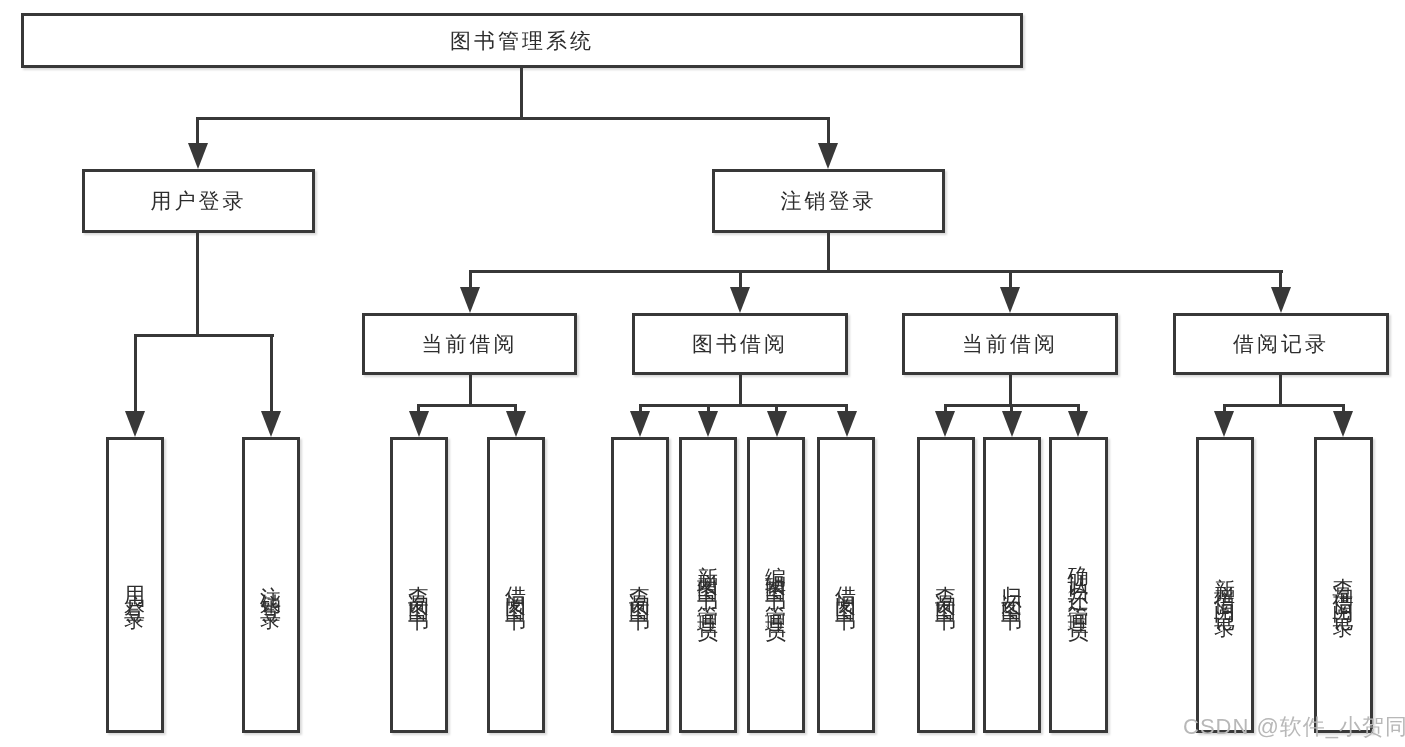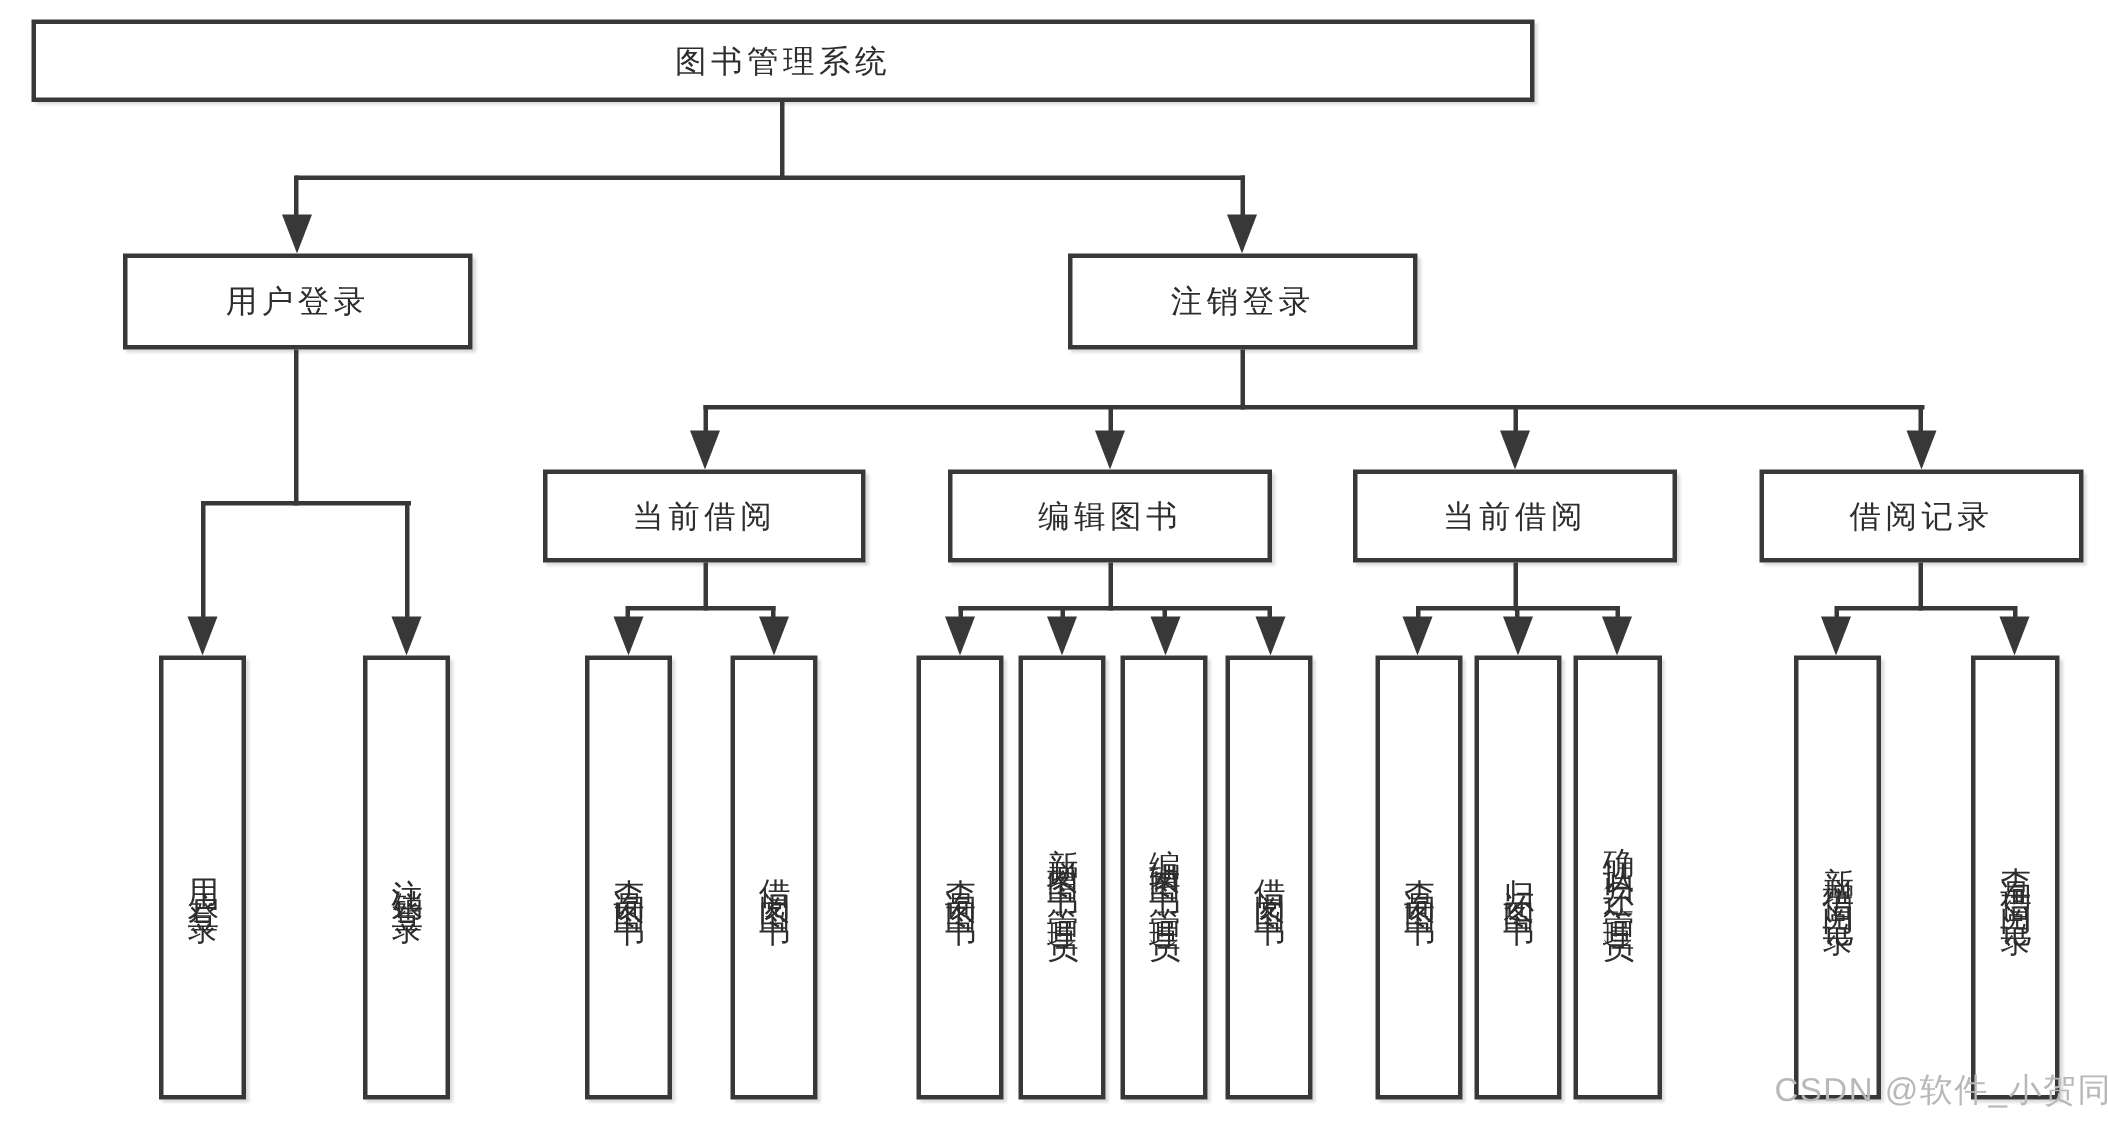--- a/index.html
+++ b/index.html
@@ -91,21 +91,21 @@
   <div class="arrow" style="left:730px;top:287px;"></div>
   <div class="vline" style="left:1009px;top:270px;height:20px;"></div>
   <div class="arrow" style="left:1000px;top:287px;"></div>
   <div class="vline" style="left:1279px;top:270px;height:20px;"></div>
   <div class="arrow" style="left:1271px;top:287px;"></div>
 
   <div class="box" style="left:362px;top:313px;width:215px;height:62px;">
     <span>当前借阅</span>
   </div>
   <div class="box" style="left:632px;top:313px;width:216px;height:62px;">
-    <span>编辑图书</span>
+    <span>图书借阅</span>
   </div>
   <div class="box" style="left:902px;top:313px;width:216px;height:62px;">
     <span>当前借阅</span>
   </div>
   <div class="box" style="left:1173px;top:313px;width:216px;height:62px;">
     <span>借阅记录</span>
   </div>
 
   <div class="vline" style="left:469px;top:375px;height:32px;"></div>
   <div class="vline" style="left:739px;top:375px;height:32px;"></div>

